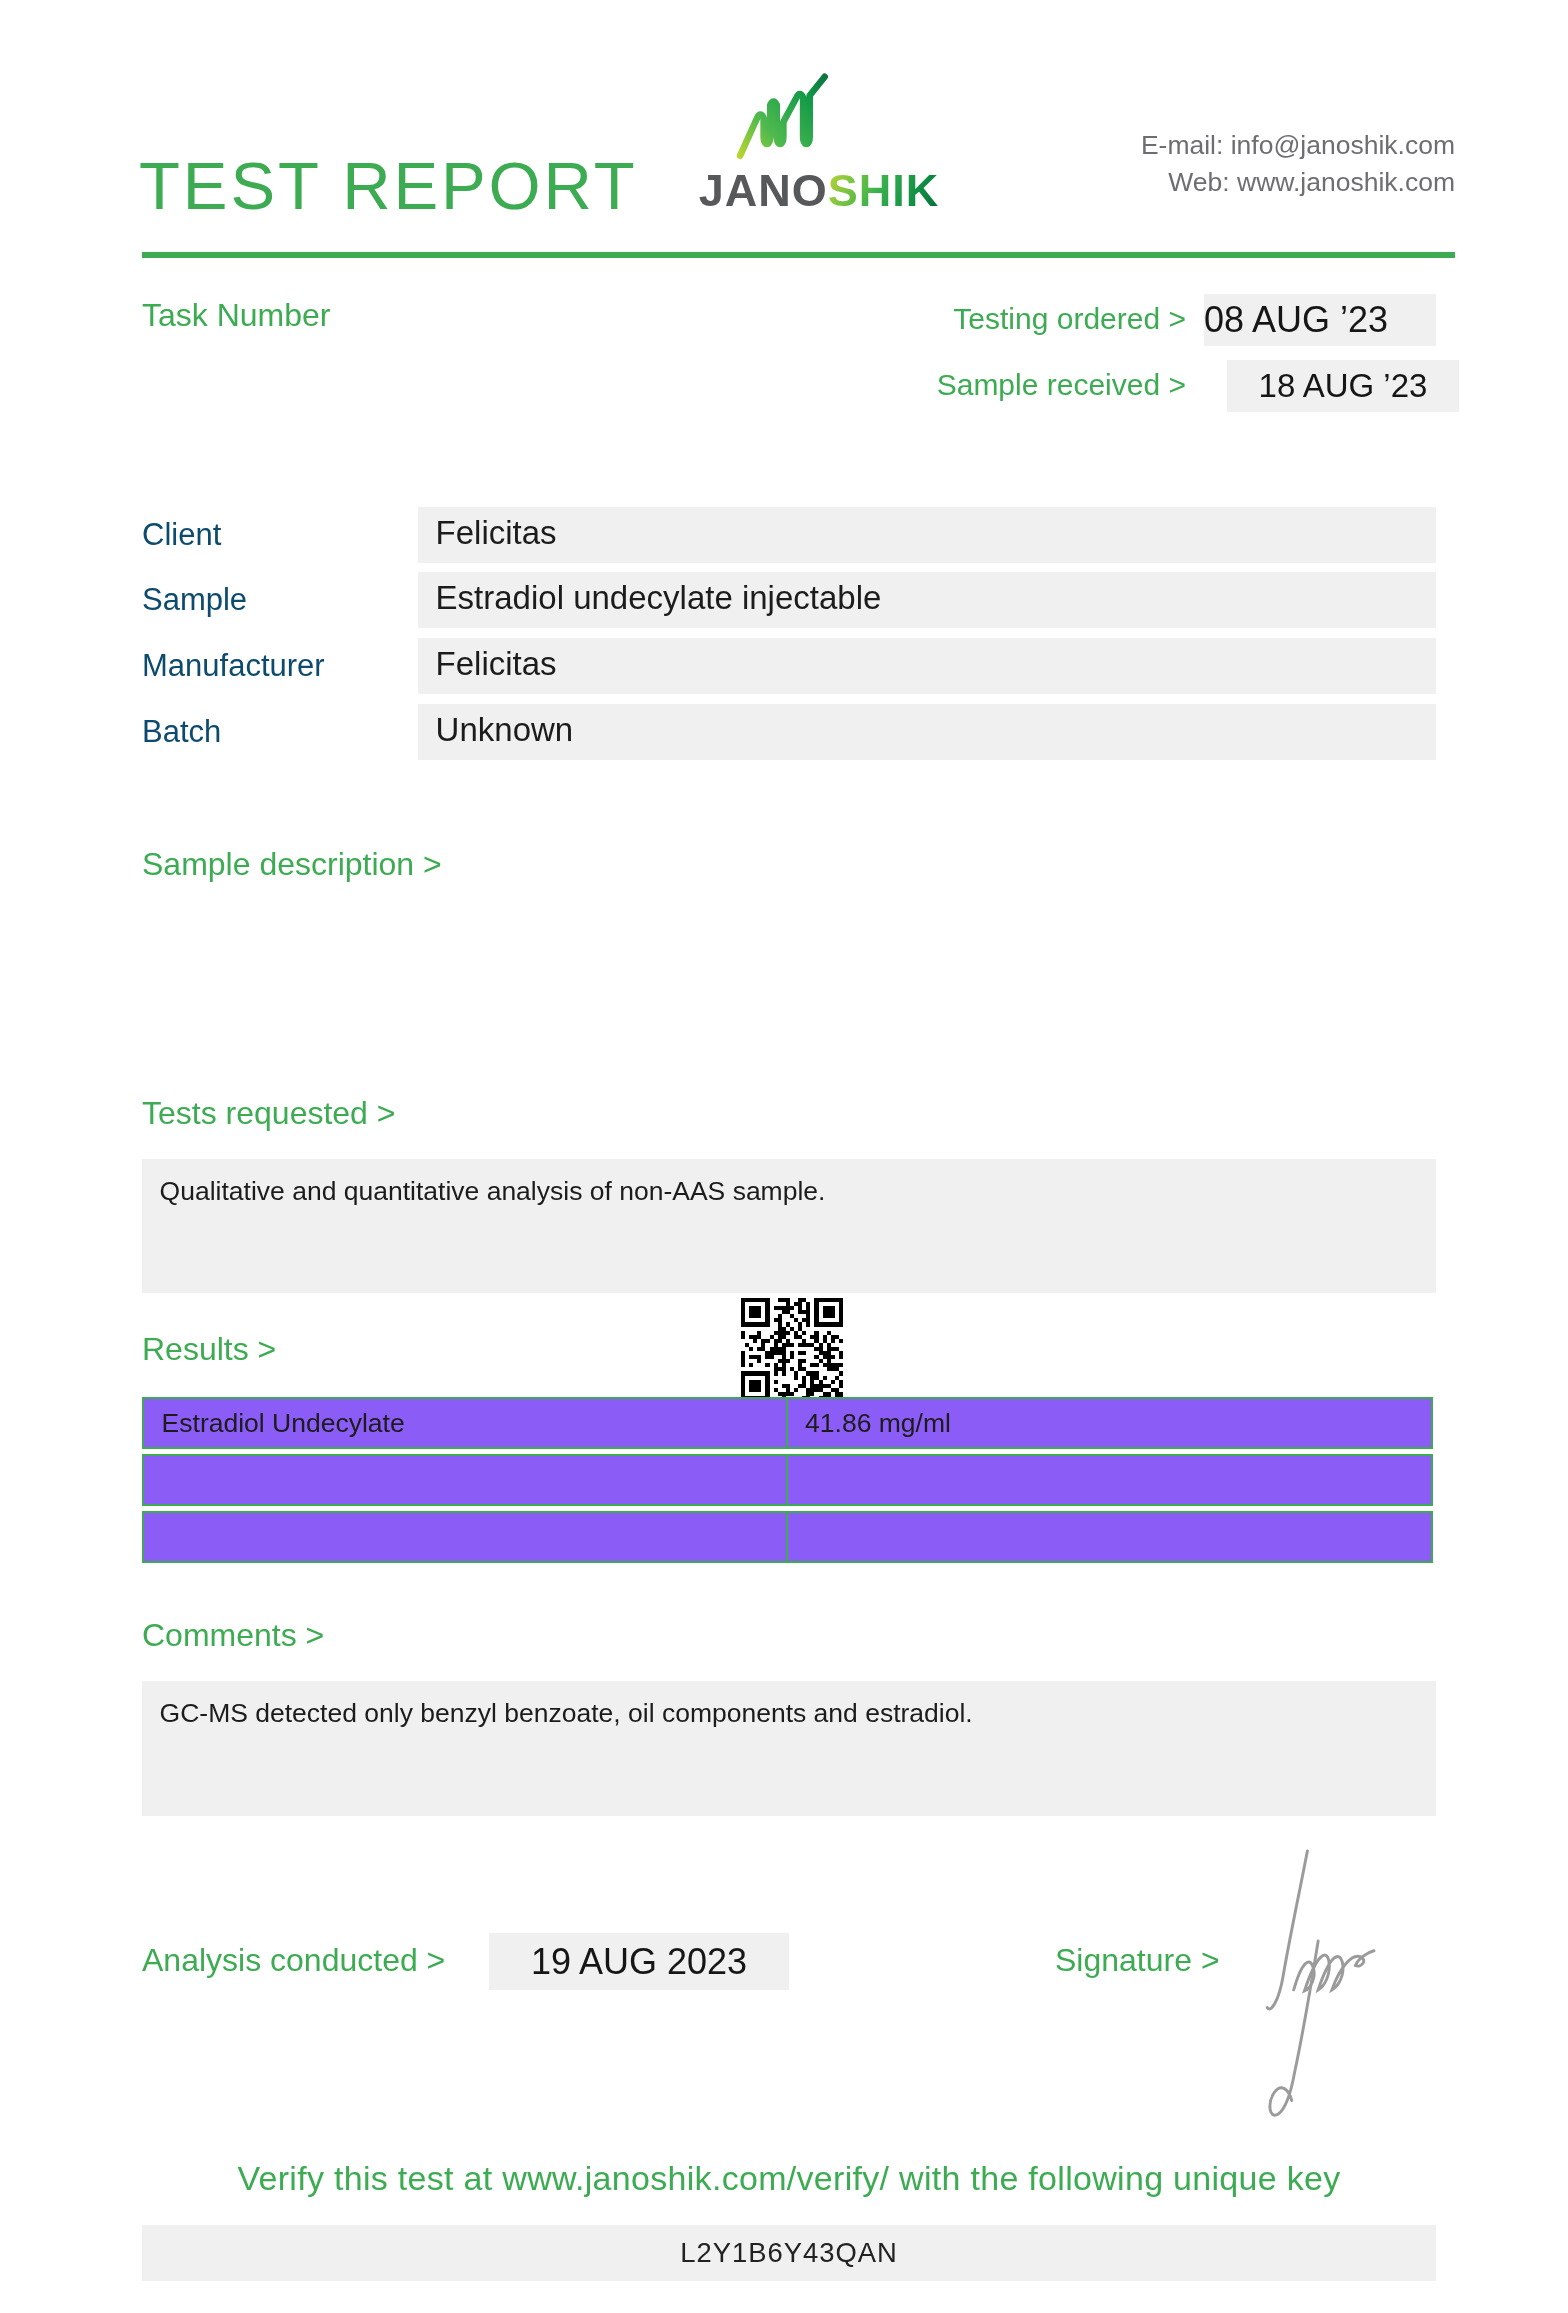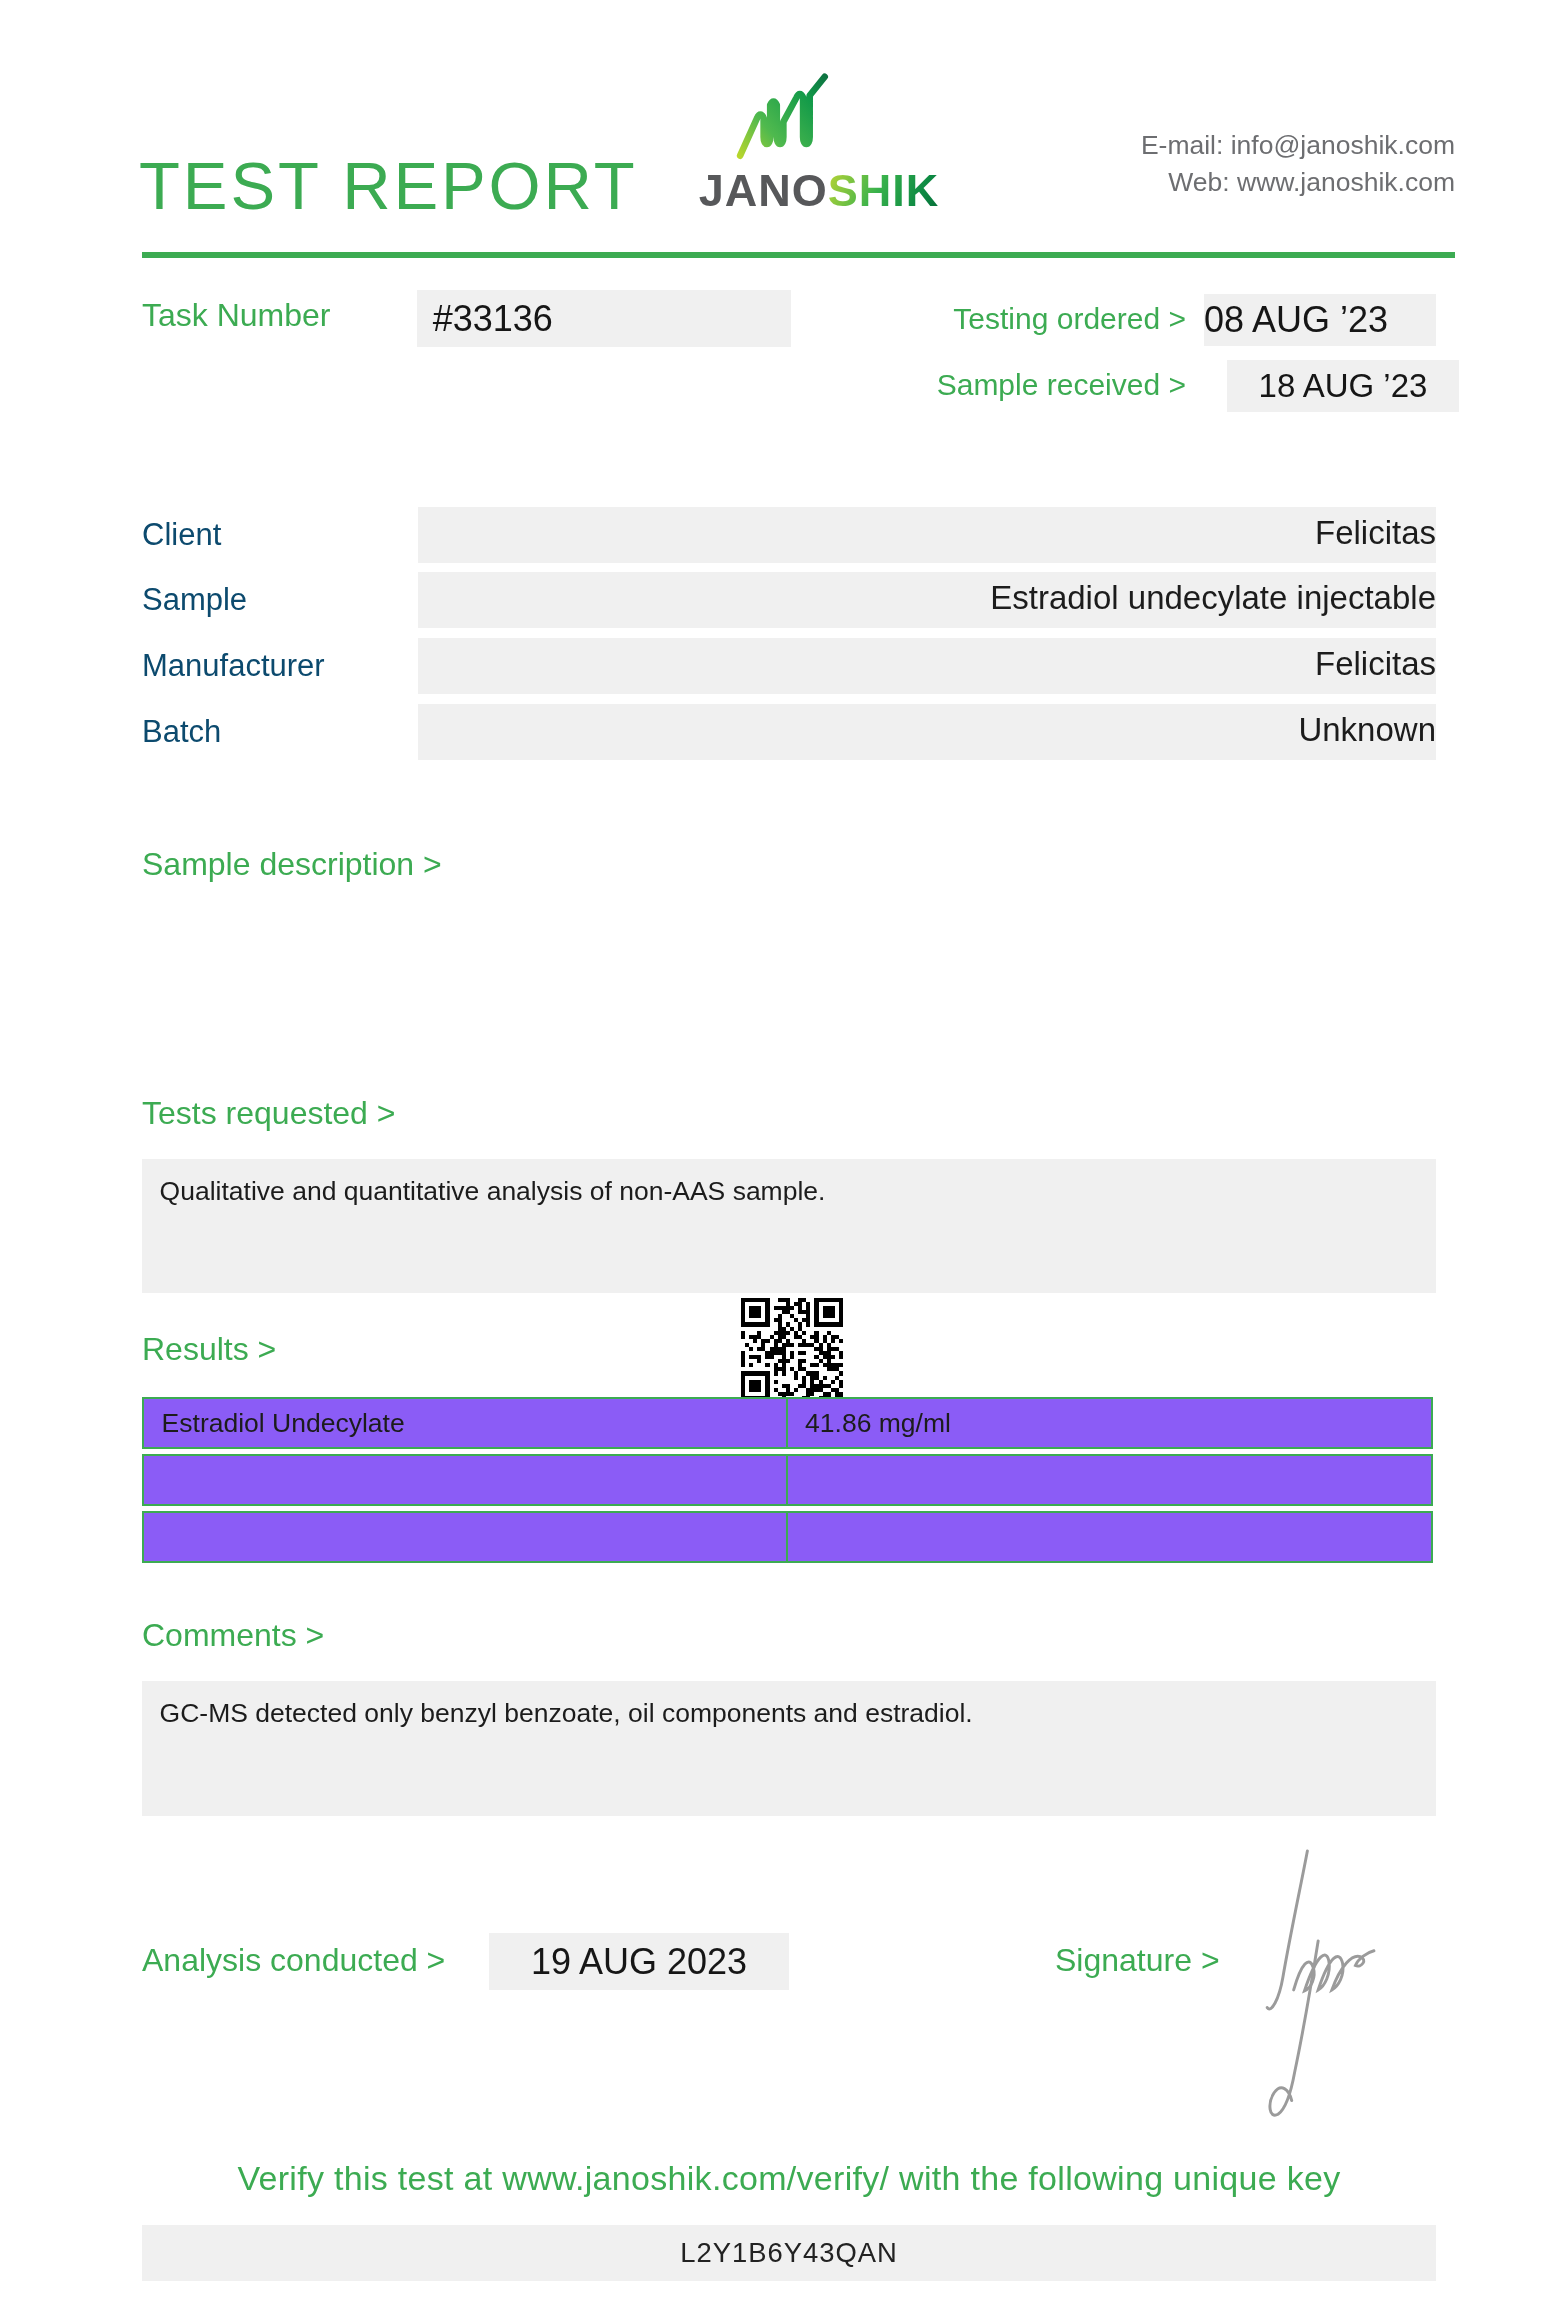--- a/index.html
+++ b/index.html
@@ -31,21 +31,21 @@
 
   .task-label { left:142px; top:297px; }
   .task-box { left:417px; top:290px; width:374px; height:57px; font-size:36px; line-height:57px; padding-left:15.7px; }
 
   .ordered-label  { left:863px; top:302px; width:323px; text-align:right; font-size:30px; }
   .received-label { left:863px; top:368px; width:323px; text-align:right; font-size:30px; }
   .ordered-box  { left:1204px; top:294px; width:232px; height:52px; font-size:36px; line-height:52px; text-align:left; }
   .received-box { left:1204px; top:360px; width:232px; height:52px; font-size:33px; line-height:52px; text-align:center;margin-left:23px; }
 
   .detail-label { left:142px; font-size:31px; color:#0c4a6e; }
-  .detail-box { left:418px; width:1018px; height:56px; font-size:33px; line-height:52px; padding-left:17.6px;text-align:right; }
+  .detail-box { left:418px; width:1018px; height:56px; font-size:33px; line-height:52px; padding-left:17.6px; }
 
   .section-title { left:142px; font-size:32px; color:#3cab52; }
   .section-box { left:142px; width:1294px; padding:15.7px 17.6px; font-size:26.5px; line-height:33px; }
 
   .qr { left:741px; top:1298px; width:102px; height:102px; }
 
   .results-table { left:142px; top:1397px; width:1291px; }
   .result-row {
     height:52px; border:2.9px solid #3cab52; background:#8b5cf6;
     display:grid; grid-template-columns:1fr 1fr; margin-bottom:4.9px;
@@ -82,21 +82,20 @@
   <div class="abs contact">
     <div>E-mail: info@janoshik.com</div>
     <div>Web: www.janoshik.com</div>
   </div>
 
   <div class="abs logo-text"><span class="logo-left">JANO</span><span class="logo-right">SHIK</span></div>
 
   <div class="abs rule"></div>
 
   <div class="abs field-label task-label">Task Number</div>
-  <div class="abs graybox task-box value-text">#33136</div>
 
   <div class="abs green ordered-label">Testing ordered &gt;</div>
   <div class="abs graybox ordered-box value-text">08 AUG ’23</div>
   <div class="abs green received-label">Sample received &gt;</div>
   <div class="abs graybox received-box value-text">18 AUG ’23</div>
 
   <div class="abs detail-label" style="top:517px">Client</div>
   <div class="abs graybox detail-box" style="top:507px">Felicitas</div>
 
   <div class="abs detail-label" style="top:582px">Sample</div>

